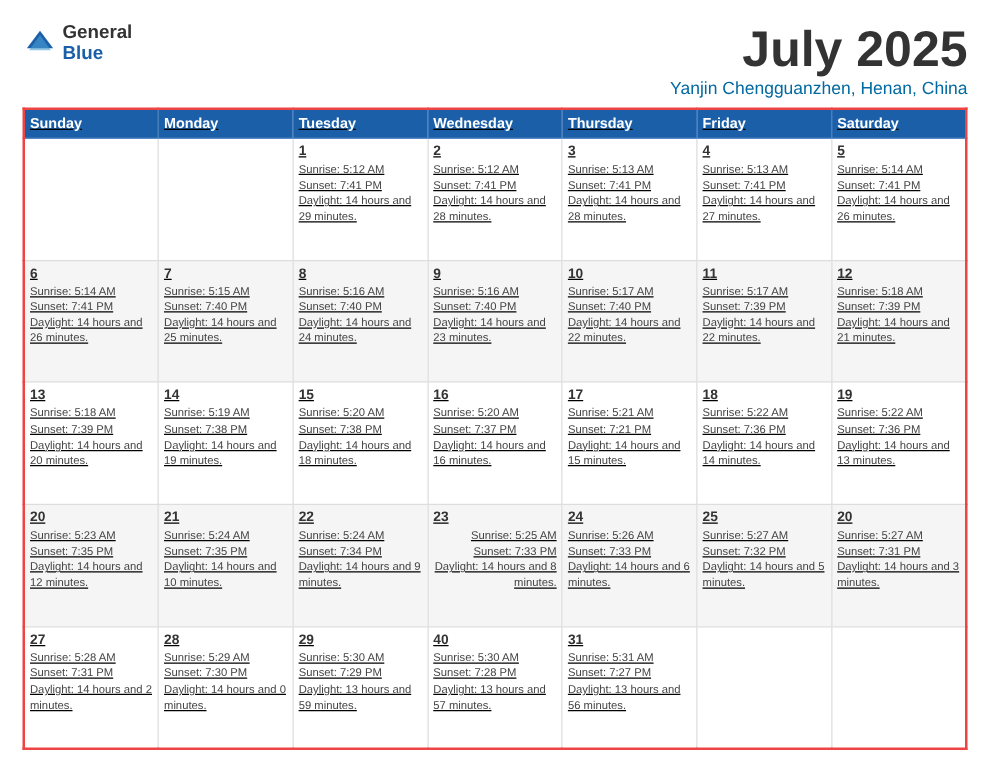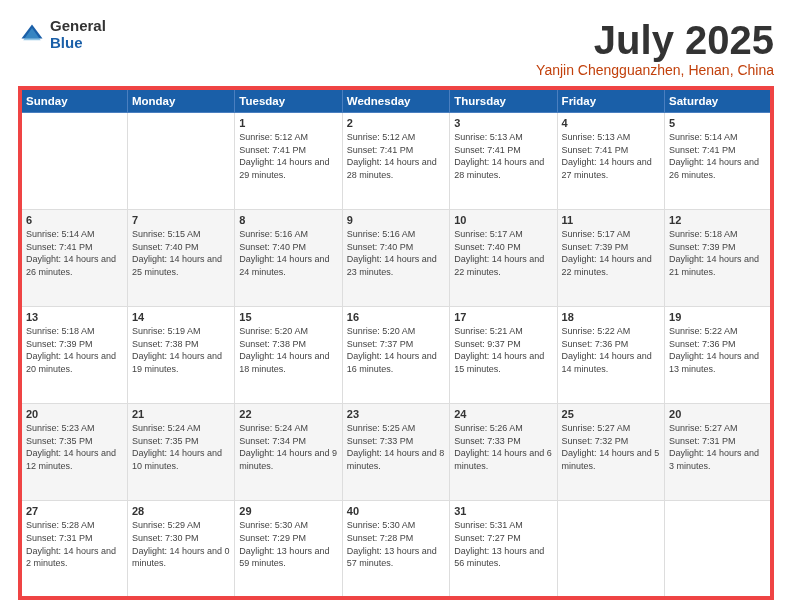--- a/index.html
+++ b/index.html
@@ -51,29 +51,30 @@
       text-align: right;
     }
     .month-title {
       font-size: 40px;
       font-weight: bold;
       color: #333;
       line-height: 1.1;
     }
     .location-title {
       font-size: 14px;
-      color: #c2410c;
+      color: #0369a1;
       font-weight: normal;
     }
     .calendar {
       flex: 1;
-      border: 4px solid #ef4444;
+      border: 2px solid #ef4444;
       border-collapse: collapse;
       width: 100%;
       table-layout: fixed;
+      text-decoration: underline;
     }
     .calendar th {
       background-color: #1a5fa8;
       color: #fff;
       font-size: 11.5px;
       font-weight: bold;
       padding: 5px 4px;
       text-align: left;
       border: 1px solid #4a7fc0;
     }
@@ -238,21 +239,21 @@
           </td>
           <td>
             <span class="day-number">16</span>
             <div class="day-info" style="white-space: pre-line;">Sunrise: 5:20 AM
 Sunset: 7:37 PM
 Daylight: 14 hours and 16 minutes.</div>
           </td>
           <td>
             <span class="day-number">17</span>
             <div class="day-info" style="white-space: pre-line;">Sunrise: 5:21 AM
-Sunset: 9:37 PM
+Sunset: 7:21 PM
 Daylight: 14 hours and 15 minutes.</div>
           </td>
           <td>
             <span class="day-number">18</span>
             <div class="day-info" style="white-space: pre-line;">Sunrise: 5:22 AM
 Sunset: 7:36 PM
 Daylight: 14 hours and 14 minutes.</div>
           </td>
           <td>
             <span class="day-number">19</span>
@@ -275,21 +276,21 @@
 Daylight: 14 hours and 10 minutes.</div>
           </td>
           <td>
             <span class="day-number">22</span>
             <div class="day-info" style="white-space: pre-line;">Sunrise: 5:24 AM
 Sunset: 7:34 PM
 Daylight: 14 hours and 9 minutes.</div>
           </td>
           <td>
             <span class="day-number">23</span>
-            <div class="day-info" style="white-space: pre-line;">Sunrise: 5:25 AM
+            <div class="day-info" style="white-space: pre-line; text-align: right;">Sunrise: 5:25 AM
 Sunset: 7:33 PM
 Daylight: 14 hours and 8 minutes.</div>
           </td>
           <td>
             <span class="day-number">24</span>
             <div class="day-info" style="white-space: pre-line;">Sunrise: 5:26 AM
 Sunset: 7:33 PM
 Daylight: 14 hours and 6 minutes.</div>
           </td>
           <td>

